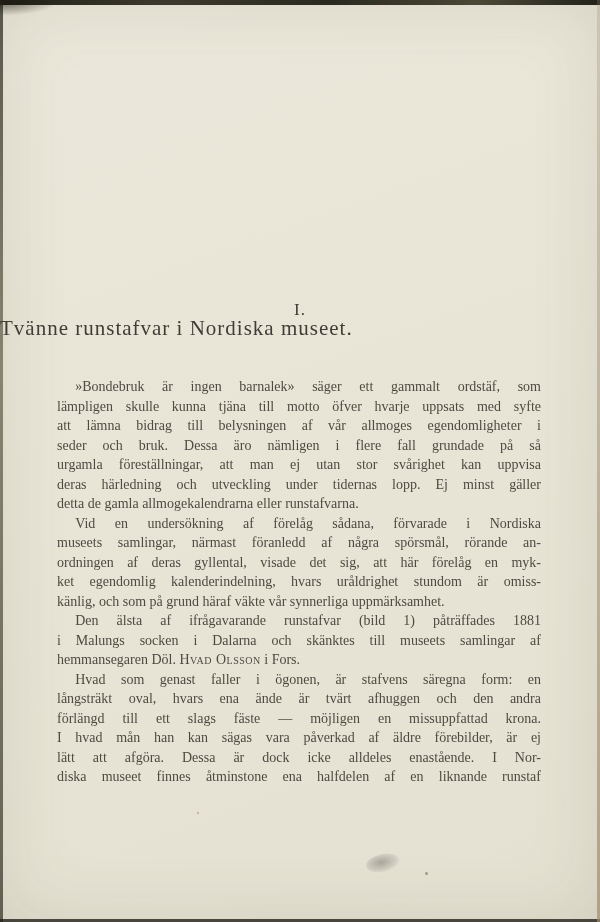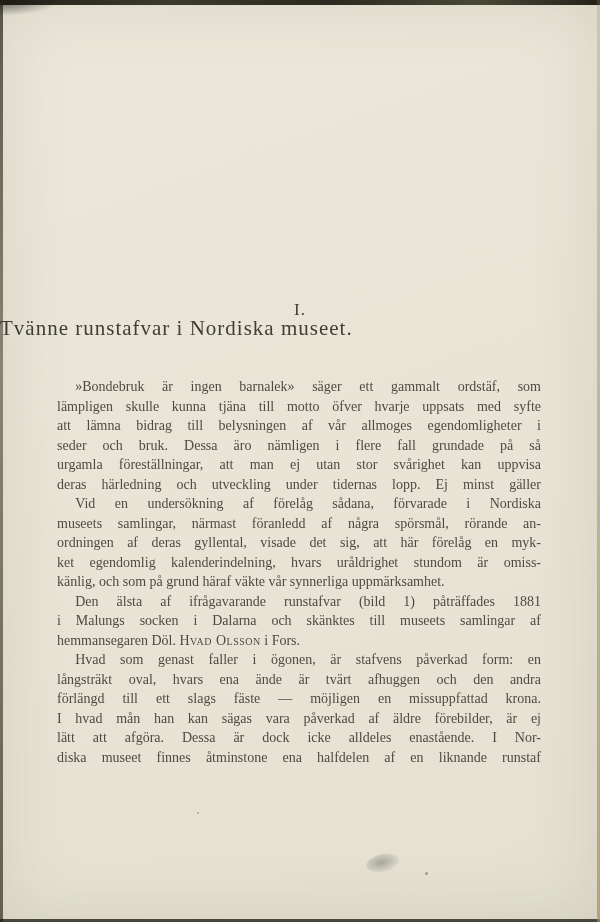--- a/index.html
+++ b/index.html
@@ -63,20 +63,21 @@
   <div class="body-text">
 
     <div class="para">
       <div class="lines">
           <div class="ln jl">»Bondebruk är ingen barnalek» säger ett gammalt ordstäf, som</div>
           <div class="ln jl">lämpligen skulle kunna tjäna till motto öfver hvarje uppsats med syfte</div>
           <div class="ln jl">att lämna bidrag till belysningen af vår allmoges egendomligheter i</div>
           <div class="ln jl">seder och bruk.  Dessa äro nämligen i flere fall grundade på så</div>
           <div class="ln jl">urgamla föreställningar, att man ej utan stor svårighet kan uppvisa</div>
           <div class="ln jl">deras härledning och utveckling under tidernas lopp.  Ej minst gäller</div>
+          <div class="ln">detta de gamla allmogekalendrarna eller runstafvarna.</div>
         </div>
     </div>
 
     <div class="para">
       <div class="lines">
           <div class="ln jl">Vid en undersökning af förelåg sådana, förvarade i Nordiska</div>
           <div class="ln jl">museets samlingar, närmast föranledd af några spörsmål, rörande an-</div>
           <div class="ln jl">ordningen af deras gyllental, visade det sig, att här förelåg en myk-</div>
           <div class="ln jl">ket egendomlig kalenderindelning, hvars uråldrighet stundom är omiss-</div>
           <div class="ln">känlig, och som på grund häraf väkte vår synnerliga uppmärksamhet.</div>
@@ -86,21 +87,21 @@
     <div class="para">
       <div class="lines">
           <div class="ln jl">Den älsta af ifrågavarande runstafvar (bild 1) påträffades 1881</div>
           <div class="ln jl">i Malungs socken i Dalarna och skänktes till museets samlingar af</div>
         </div>
       <div class="ln"><span>hemmansegaren Döl. </span><span class="smallcaps">Hvad Olsson</span><span> i Fors.</span></div>
     </div>
 
     <div class="para">
       <div class="lines">
-          <div class="ln jl">Hvad som genast faller i ögonen, är stafvens påverkad form: en</div>
+          <div class="ln jl">Hvad som genast faller i ögonen, är stafvens säregna form: en</div>
           <div class="ln jl">långsträkt oval, hvars ena ände är tvärt afhuggen och den andra</div>
           <div class="ln jl">förlängd till ett slags fäste — möjligen en missuppfattad krona.</div>
           <div class="ln jl">I hvad mån han kan sägas vara påverkad af äldre förebilder, är ej</div>
           <div class="ln jl">lätt att afgöra.  Dessa är dock icke alldeles enastående.  I Nor-</div>
           <div class="ln jl">diska museet finnes åtminstone ena halfdelen af en liknande runstaf</div>
         </div>
     </div>
 
   </div>
 

